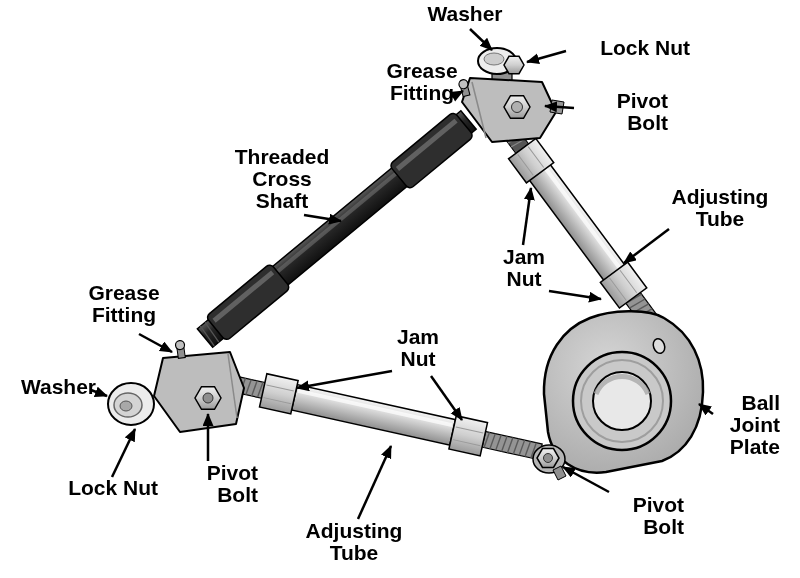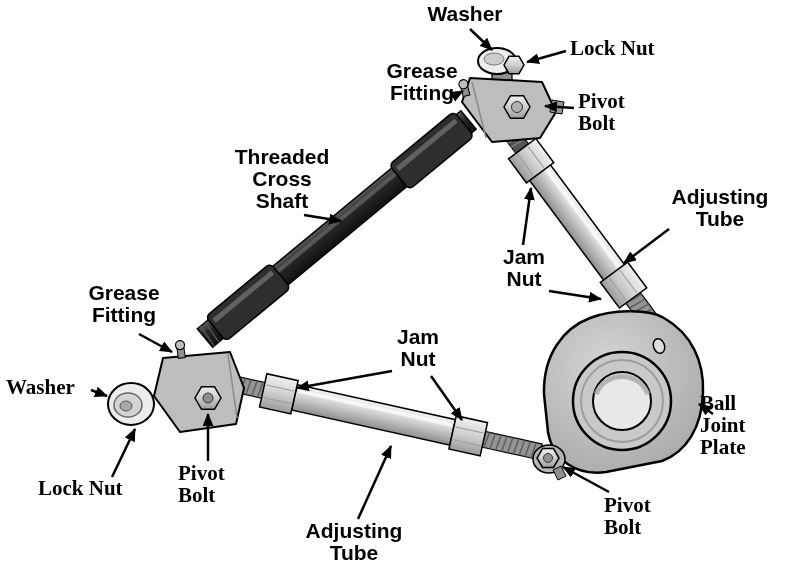--- a/index.html
+++ b/index.html
@@ -14,21 +14,21 @@
   .lbl{
     position:absolute;
     font-weight:bold;
     font-size:21px;
     line-height:22px;
     color:#000;
     white-space:pre-line;
     text-align:center;
     user-select:none;
   }
-  .lbl.left{text-align:left;font-family:Liberation Serif, serif;}
+  .lbl.left{text-align:right;}
 </style>
 </head>
 <body>
 
 <div class="stage">
 
   <svg width="800" height="578" viewBox="0 0 800 578">
     <defs>
       <marker id="arw" markerUnits="userSpaceOnUse" markerWidth="14" markerHeight="12" refX="12" refY="5.5" orient="auto">
         <path d="M0,0 L13,5.5 L0,11 Z" fill="#000"></path>

